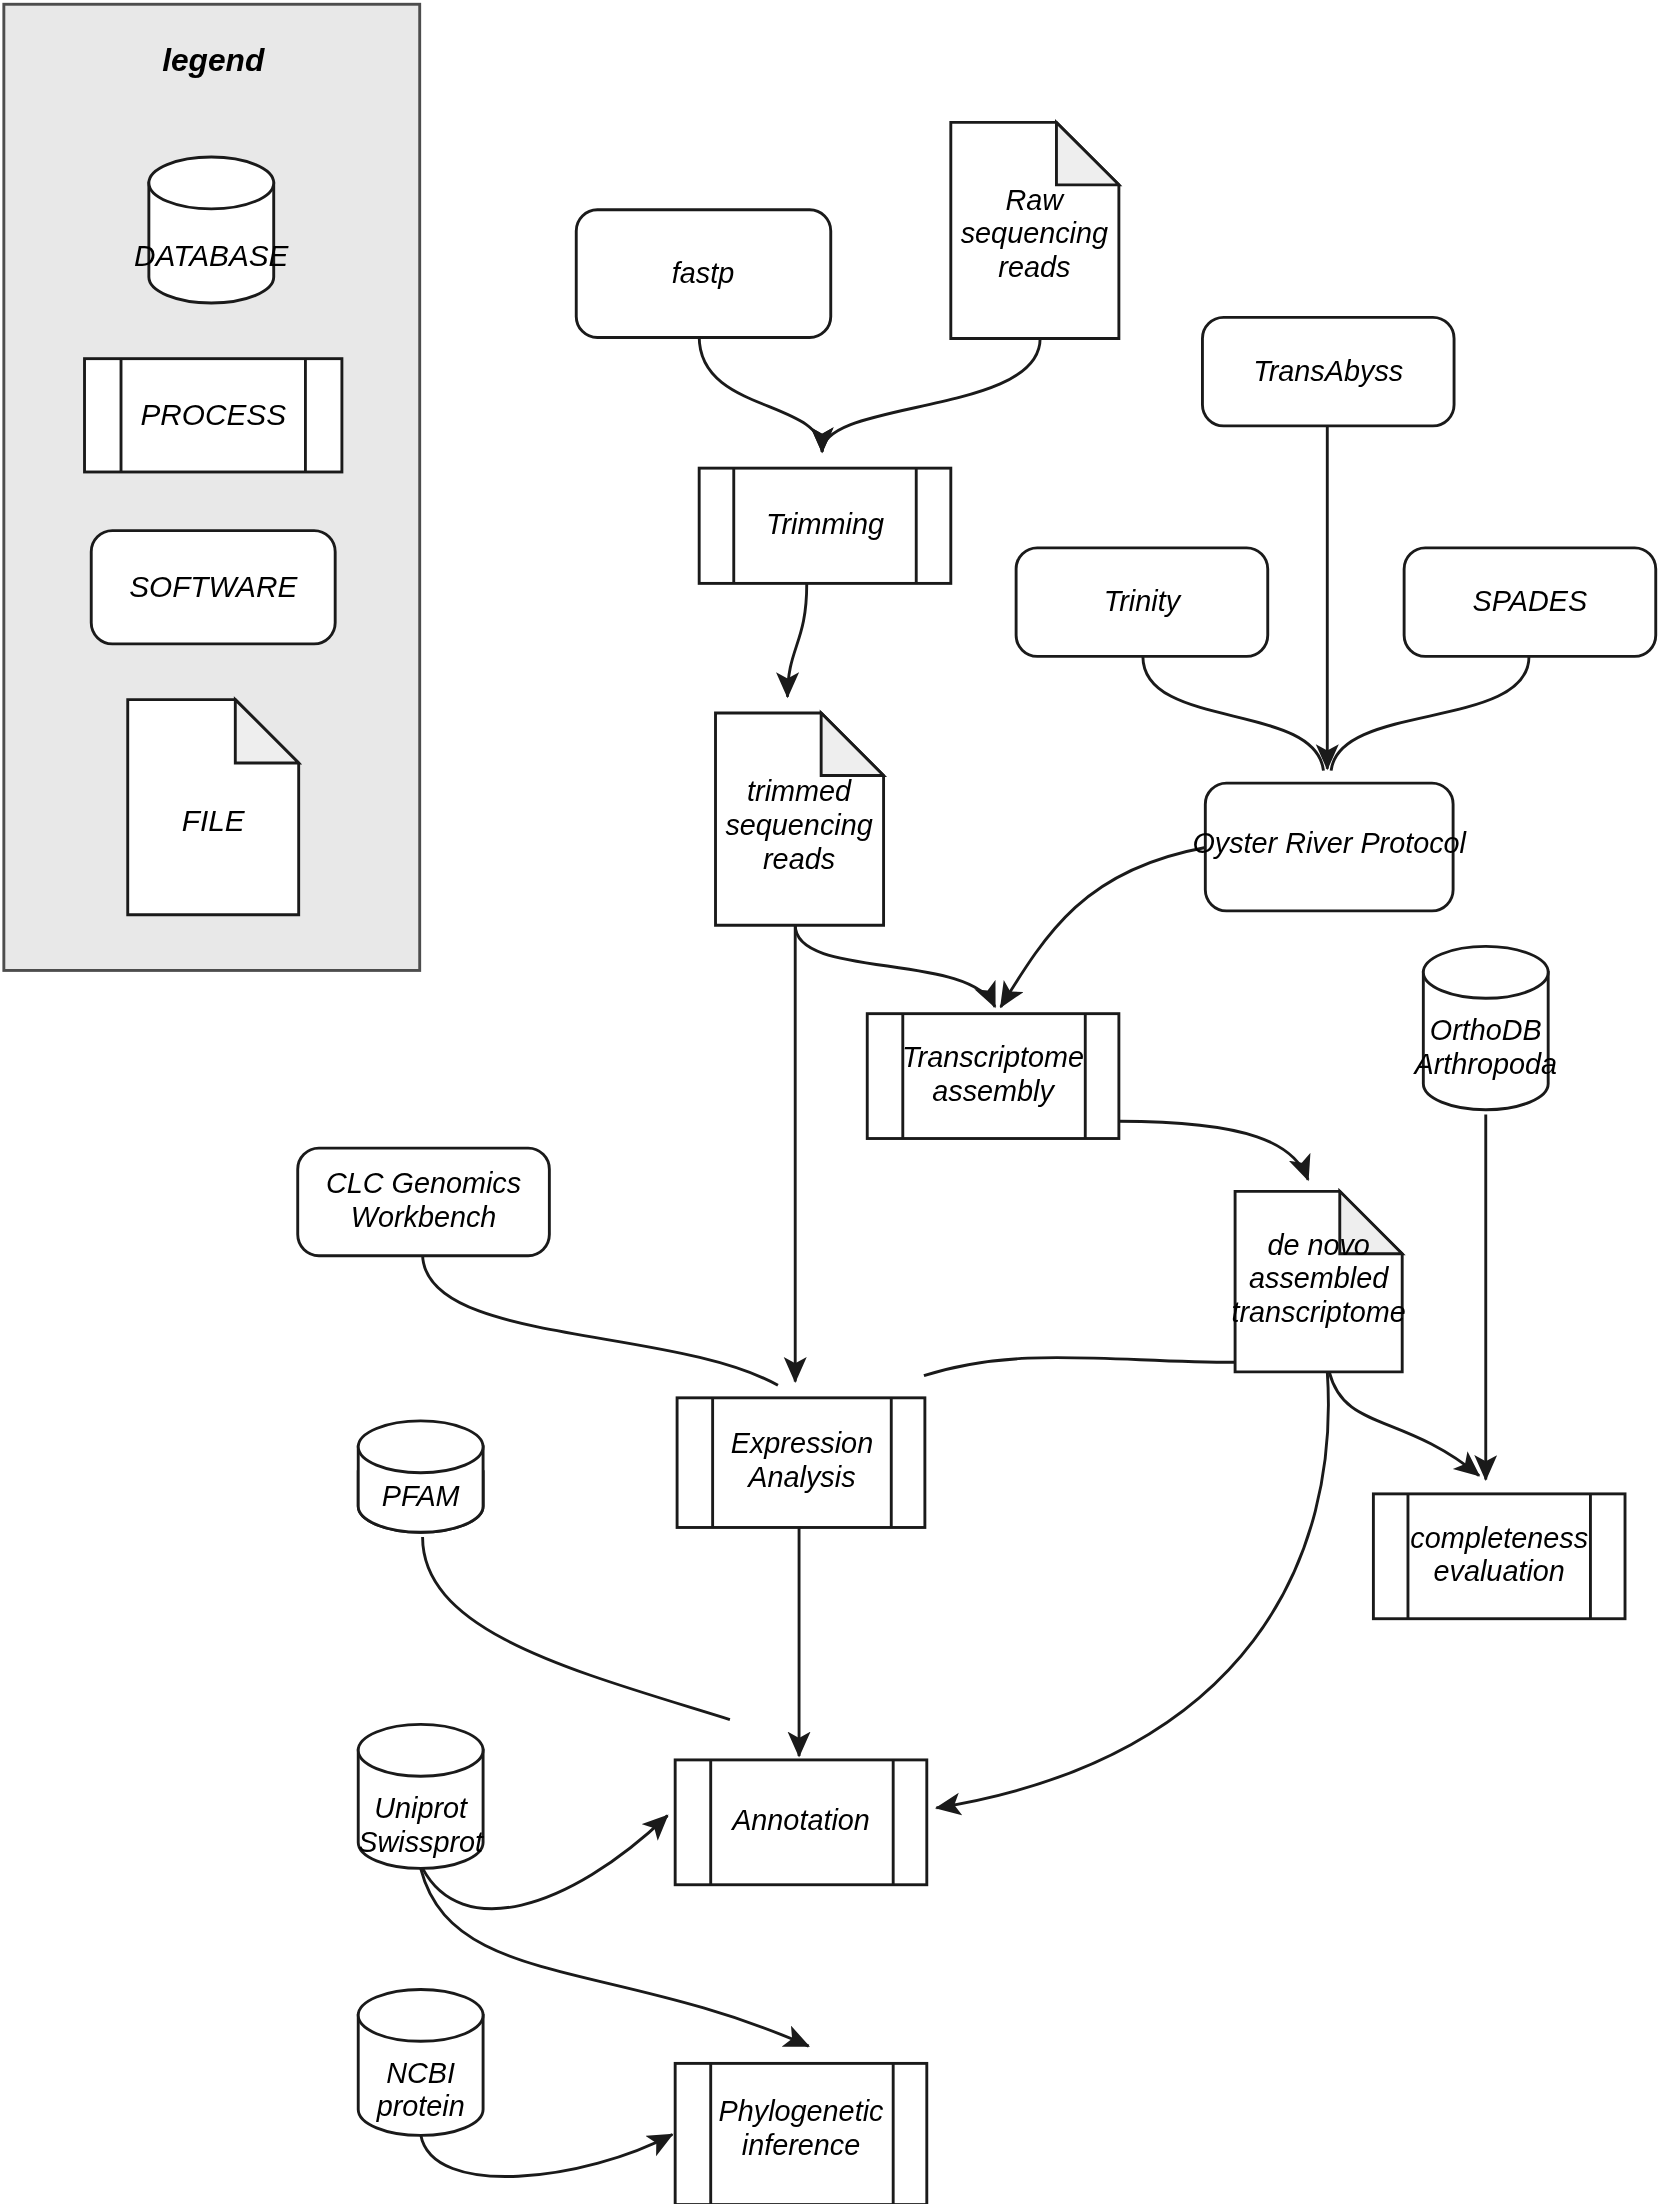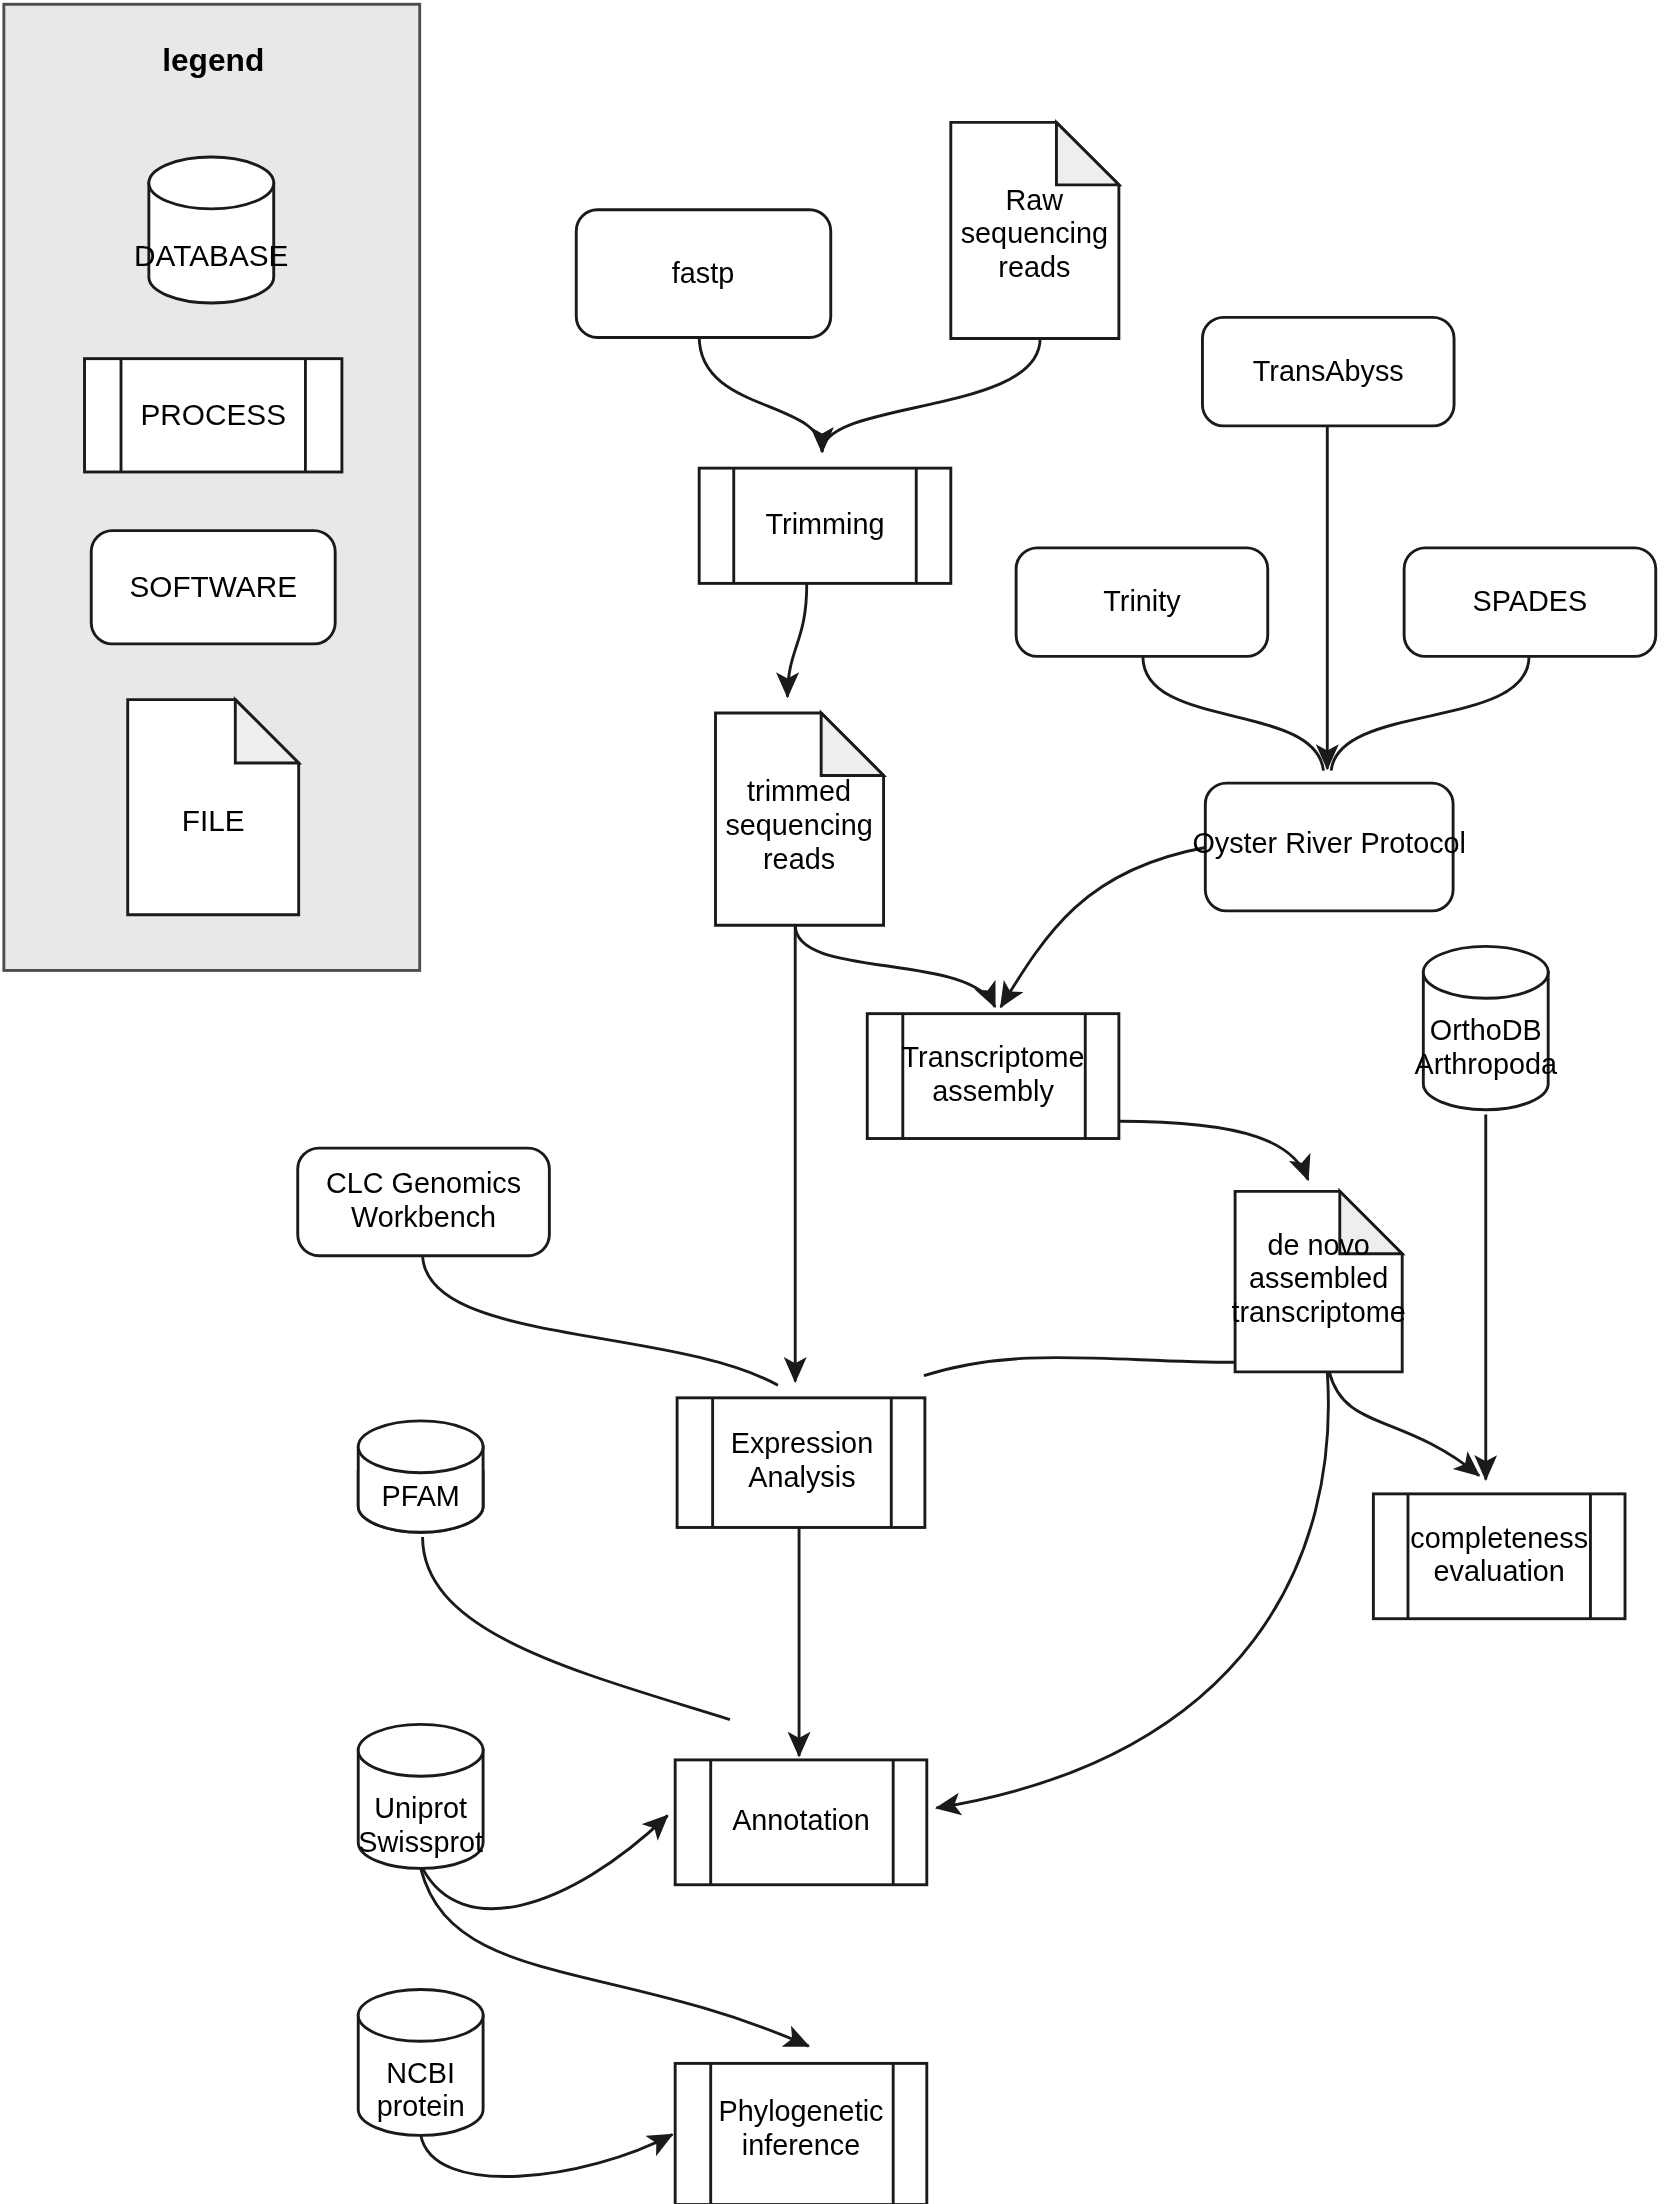--- a/index.html
+++ b/index.html
@@ -8,20 +8,21 @@
     background: #ffffff;
   }
   body {
     font-family: "Liberation Sans", sans-serif;
   }
   #diagram-root {
     position: relative;
     width: 1674px;
     height: 2205px;
     background: #ffffff;
+    font-style: italic;
   }
   svg#flowchart {
     display: block;
     width: 1674px;
     height: 2205px;
   }
   .shape-stroke {
     stroke: #1a1a1a;
     stroke-width: 3;
     fill: #ffffff;

